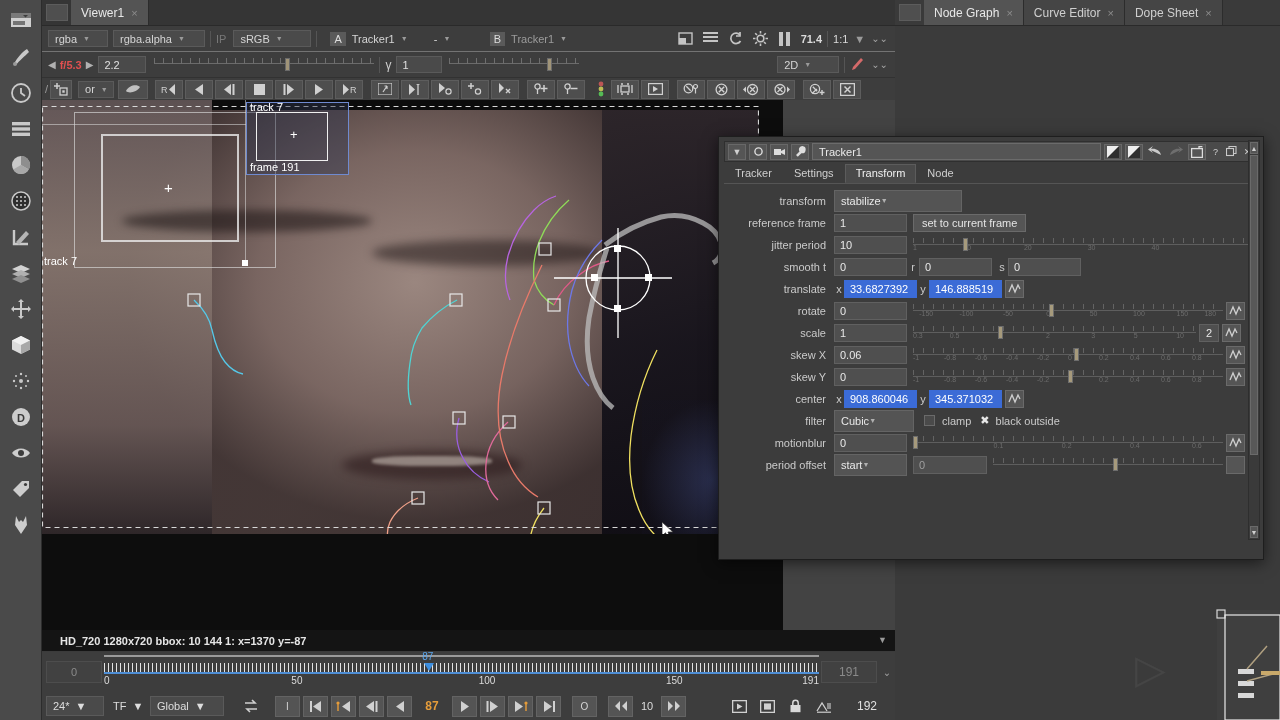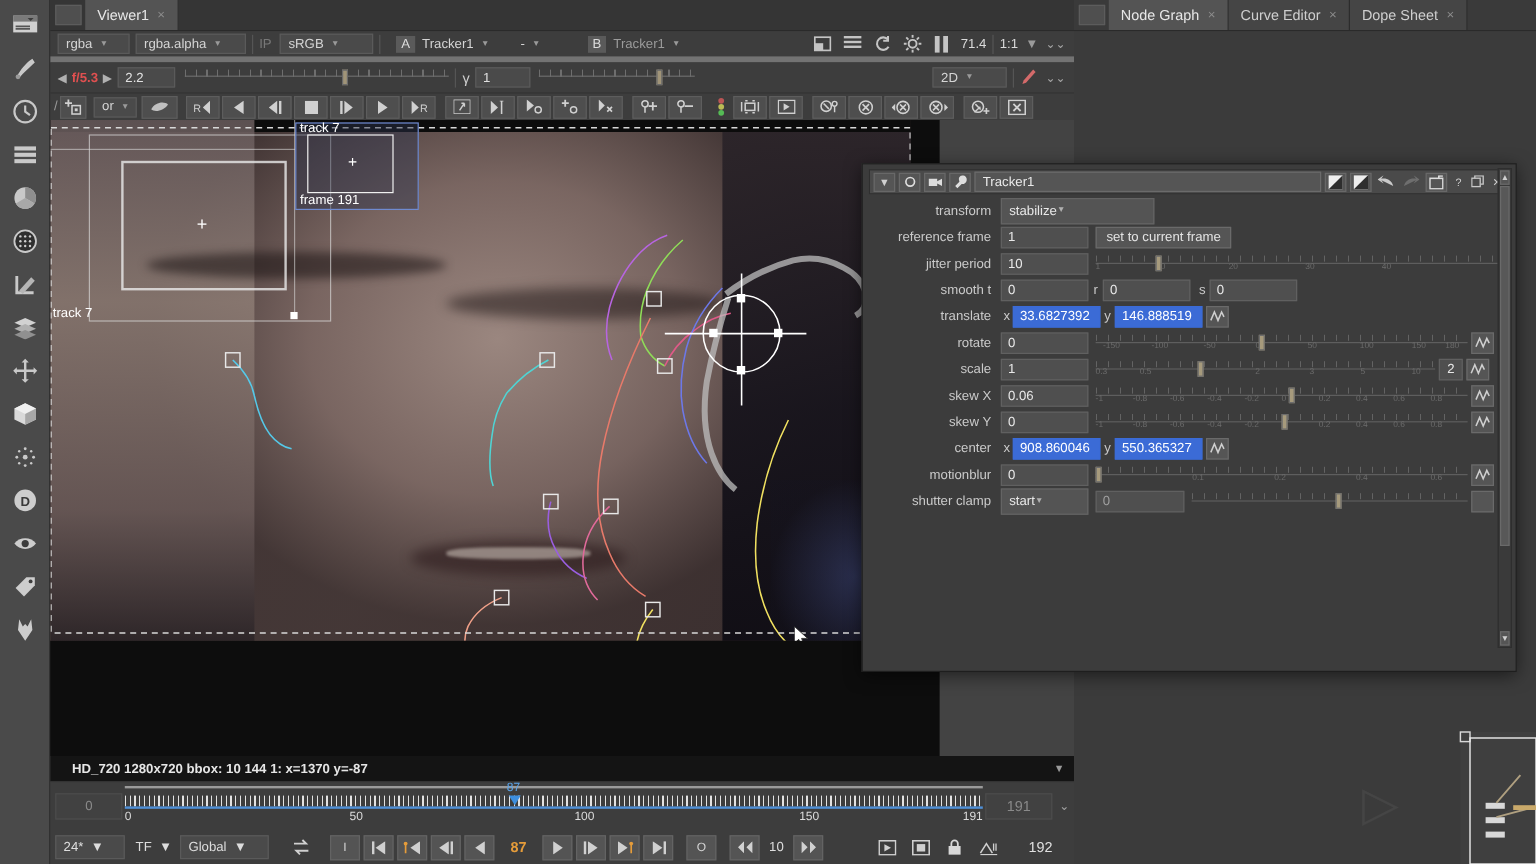--- a/index.html
+++ b/index.html
@@ -45,21 +45,21 @@
     background:#454545; border-right:1px solid #2c2c2c;
     cursor:pointer;
   }
   .tab.active { background:#545454; color:#e8e8e8; }
   .tab .x { color:#8d8d8d; font-size:11px; }
 
   
   #viewer-row1 {
     left:42px; top:26px; width:853px; height:26px;
     background:#3d3d3d; display:flex; align-items:center; gap:0px;
-    border-bottom:5px solid #737373;
+    border-bottom:1px solid #737373;
   }
   #viewer-row2 {
     left:42px; top:52px; width:853px; height:26px;
     background:#3d3d3d; display:flex; align-items:center;
     border-bottom:1px solid #323232;
   }
   #viewer-row3 {
     left:42px; top:78px; width:853px; height:22px;
     background:#3d3d3d; display:flex; align-items:center;
   }
@@ -408,21 +408,21 @@
       </svg>
     </span>
   <span class="tbl-ico" style="margin-right:10px">
     <svg width="13" height="14" viewBox="0 0 13 14">
         <g fill="#c4c4c4">
           <rect x="1" width="4" height="14"></rect>
           <rect x="8" width="4" height="14"></rect>
         </g>
       </svg>
     </span>
-  <span style="color:#dadada;font-size:11px;font-weight:normal">71.4</span>
+  <span style="color:#dadada;font-size:11px;font-weight:bold">71.4</span>
   <span class="vsep"></span>
   <span style="color:#dadada;font-size:11px">1:1</span>
   <span class="car" style="margin:0 6px 0 6px;color:#9a9a9a">▼</span>
   <span style="color:#a5a5a5;font-size:10px;margin-right:7px">⌄⌄</span>
 </div>
 
 <div id="viewer-row2" class="abs">
   <div style="width:6px"></div>
   <span style="color:#b0b0b0;font-size:10px;cursor:pointer">◀</span>
   <span style="color:#e05050;font-size:11px;font-weight:bold;margin:0 4px">f/5.3</span>
@@ -923,20 +923,26 @@
         </div>
       <div class="hdr-btn plain" style="width:13px">
         <svg width="11" height="11" viewBox="0 0 11 11">
             <rect x="0.5" y="2.5" width="7" height="7" fill="none" stroke="#c9c9c9" stroke-width="1.1"></rect>
             <path d="M3 2.5 V0.5 h7 v7 h-2" fill="none" stroke="#c9c9c9" stroke-width="1.1"></path>
           </svg>
         </div>
       <div class="hdr-btn plain" style="width:13px">✕</div>
     </div>
 
+    <div id="props-tabs">
+      <div class="ptab">Tracker</div>
+      <div class="ptab">Settings</div>
+      <div class="ptab active">Transform</div>
+      <div class="ptab">Node</div>
+    </div>
 
     <div class="prow">
       <div class="plab">transform</div>
       <div class="pcombo" style="width:128px">
         <span>stabilize</span>
           <span style="font-size:7px;color:#b0b0b0">▼</span>
       </div>
     </div>
 
     <div class="prow">
@@ -1088,28 +1094,39 @@
           </svg>
         </div>
     </div>
 
 
     <div class="prow">
       <div class="plab">center</div>
       <div style="width:10px;text-align:center;color:#cacaca">x</div>
       <div class="pfield sel" style="width:73px">908.860046</div>
       <div style="width:12px;text-align:center;color:#cacaca">y</div>
-      <div class="pfield sel" style="width:73px">550.365327</div>
+      <div class="pfield sel" style="width:73px">345.371032</div>
       <div class="anim-btn">
         <svg width="13" height="11" viewBox="0 0 13 11">
             <path d="M1 9 L4 2 L7 9 L10 2 L12 6" fill="none" stroke="#cfcfcf" stroke-width="1.3"></path>
           </svg>
         </div>
     </div>
 
+    <div class="prow">
+      <div class="plab">filter</div>
+      <div class="pcombo" style="width:80px">
+        <span>Cubic</span>
+          <span style="font-size:7px;color:#b0b0b0">▼</span>
+      </div>
+      <span class="chk" style="margin-left:10px"></span>
+      <span style="margin-left:7px;color:#cacaca">clamp</span>
+      <span style="margin-left:9px;color:#e8e8e8;font-size:11px">✖</span>
+      <span style="margin-left:6px;color:#cacaca">black outside</span>
+    </div>
 
     <div class="prow">
       <div class="plab">motionblur</div>
       <div class="pfield" style="width:73px">0</div>
       <div class="ruler" style="margin-left:6px;max-width:310px">
         <div class="ln"></div>
           <div class="tk"></div>
         <div class="nums">
           <span style="left:0%">0</span>
           <span style="left:26%">0.1</span>
@@ -1121,21 +1138,21 @@
       </div>
       <div class="anim-btn">
         <svg width="13" height="11" viewBox="0 0 13 11">
             <path d="M1 9 L4 2 L7 9 L10 2 L12 6" fill="none" stroke="#cfcfcf" stroke-width="1.3"></path>
           </svg>
         </div>
     </div>
 
 
     <div class="prow">
-      <div class="plab">shutter clamp</div>
+      <div class="plab">period offset</div>
       <div class="pcombo" style="width:73px">
         <span>start</span>
           <span style="font-size:7px;color:#b0b0b0">▼</span>
       </div>
       <div class="pfield" style="width:74px;margin-left:6px;color:#9f9f9f">0</div>
       <div class="ruler" style="margin-left:6px;max-width:230px">
         <div class="ln"></div>
           <div class="tk"></div>
         <div class="kb" style="left:52%"></div>
       </div>

